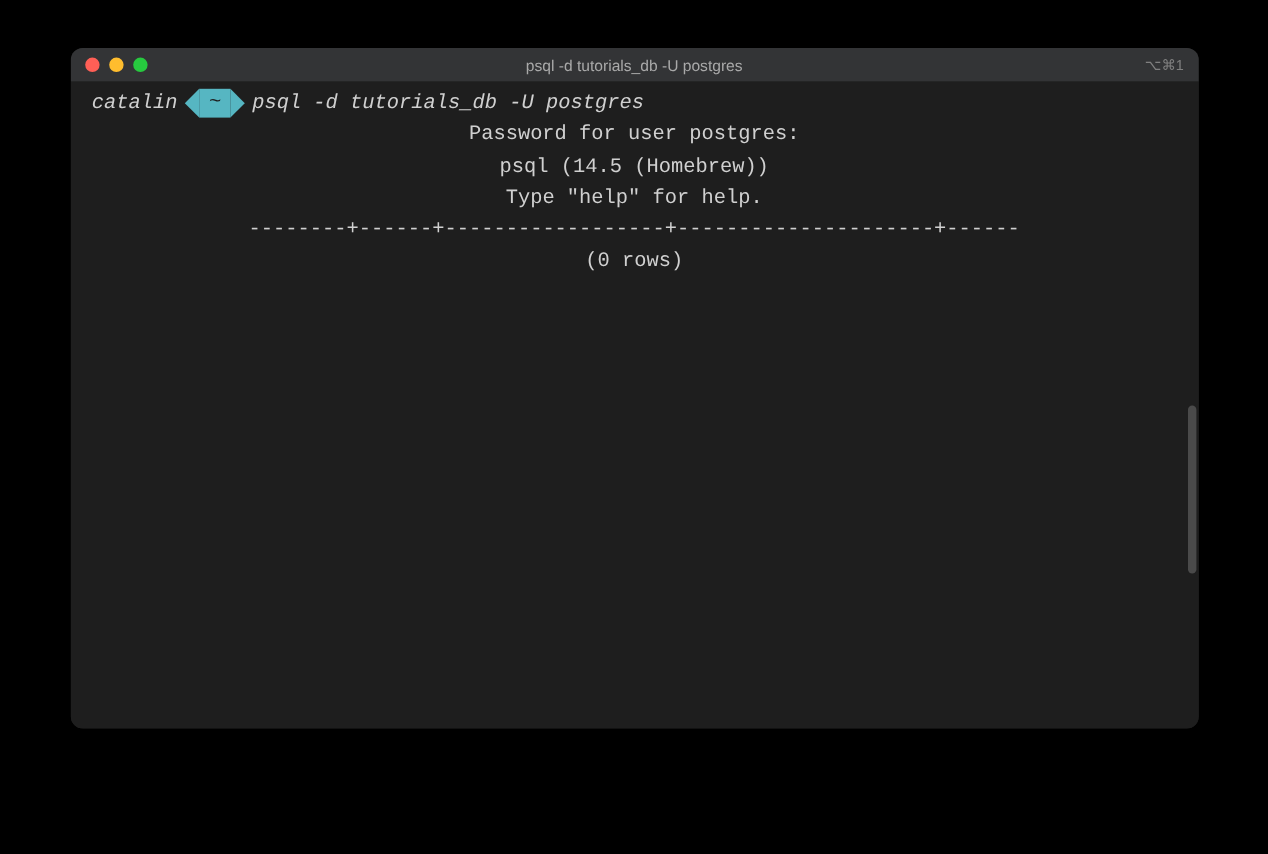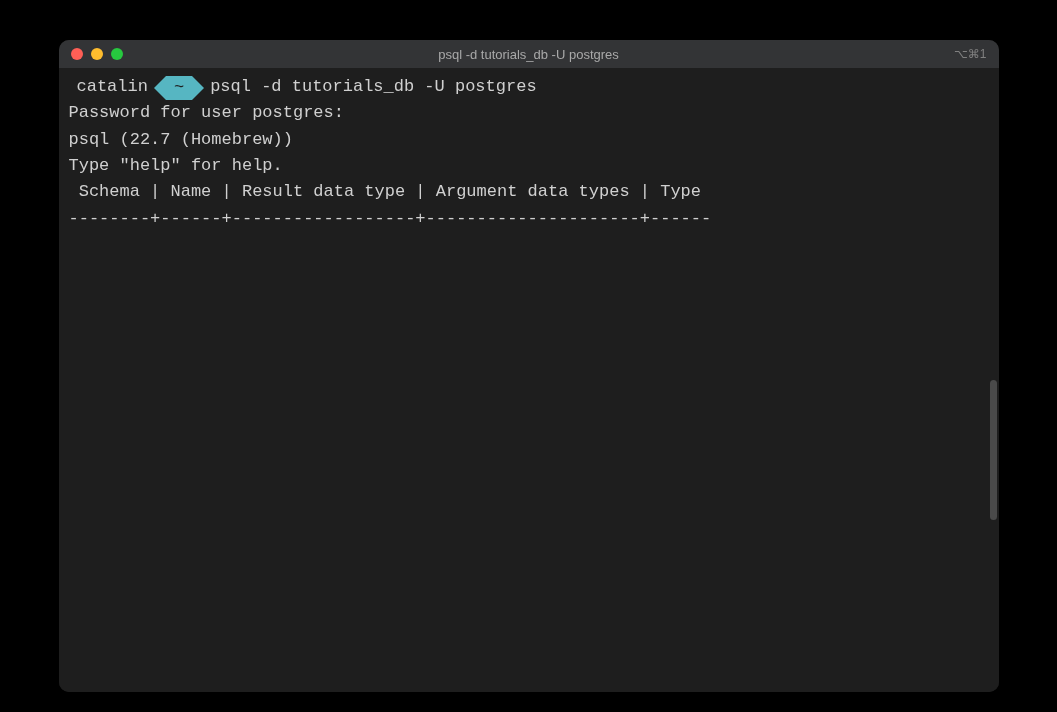--- a/index.html
+++ b/index.html
@@ -14,21 +14,21 @@
       height: 712px;
       display: flex;
       align-items: flex-start;
       justify-content: center;
       padding-top: 40px;
       font-family: 'SF Mono', Menlo, Monaco, 'Courier New', monospace;
     }
 
     .terminal-window {
       width: 940px;
-      height: 652px;
+      height: 567px;
       background: #1e1e1e;
       border-radius: 10px;
       overflow: hidden;
       box-shadow: 0 20px 60px rgba(0,0,0,0.6);
       display: flex;
       flex-direction: column;
       position: relative;
     }
 
     .title-bar {
@@ -83,26 +83,28 @@
       font-size: 17px;
       line-height: 1.55;
       color: #d0d0d0;
       overflow-y: auto;
       position: relative;
     }
 
     .terminal-line {
       white-space: pre;
       color: #d0d0d0;
+      text-align: center;
     }
 
     .prompt-line {
       display: flex;
-      align-items: flex-end;
+      align-items: flex-start;
       white-space: pre;
+      font-style: italic;
     }
 
     .prompt-user {
       color: #d0d0d0;
       padding: 0 4px 0 8px;
     }
 
     .prompt-badge {
       background: #56b6c2;
       color: #1e1e1e;
@@ -177,22 +179,22 @@
   </div>
 
   <div class="terminal-body">
     <div class="prompt-line">
       <span class="prompt-user">catalin</span>
       <span style="width:14px;"></span>
       <span class="prompt-badge">~</span>
       <span class="prompt-command">psql -d tutorials_db -U postgres</span>
     </div>
     <div class="terminal-line">Password for user postgres:</div>
-    <div class="terminal-line">psql (22.7 (Homebrew))</div>
+    <div class="terminal-line">psql (14.5 (Homebrew))</div>
     <div class="terminal-line">Type "help" for help.</div>
     <div class="terminal-line"></div>
-    <div class="terminal-line"> Schema | Name | Result data type | Argument data types | Type</div>
     <div class="terminal-line">--------+------+------------------+---------------------+------</div>
+    <div class="terminal-line">(0 rows)</div>
     <div class="terminal-line"></div>
 
     <div class="scrollbar-track"></div>
   </div>
 </div>
 
 </body></html>

